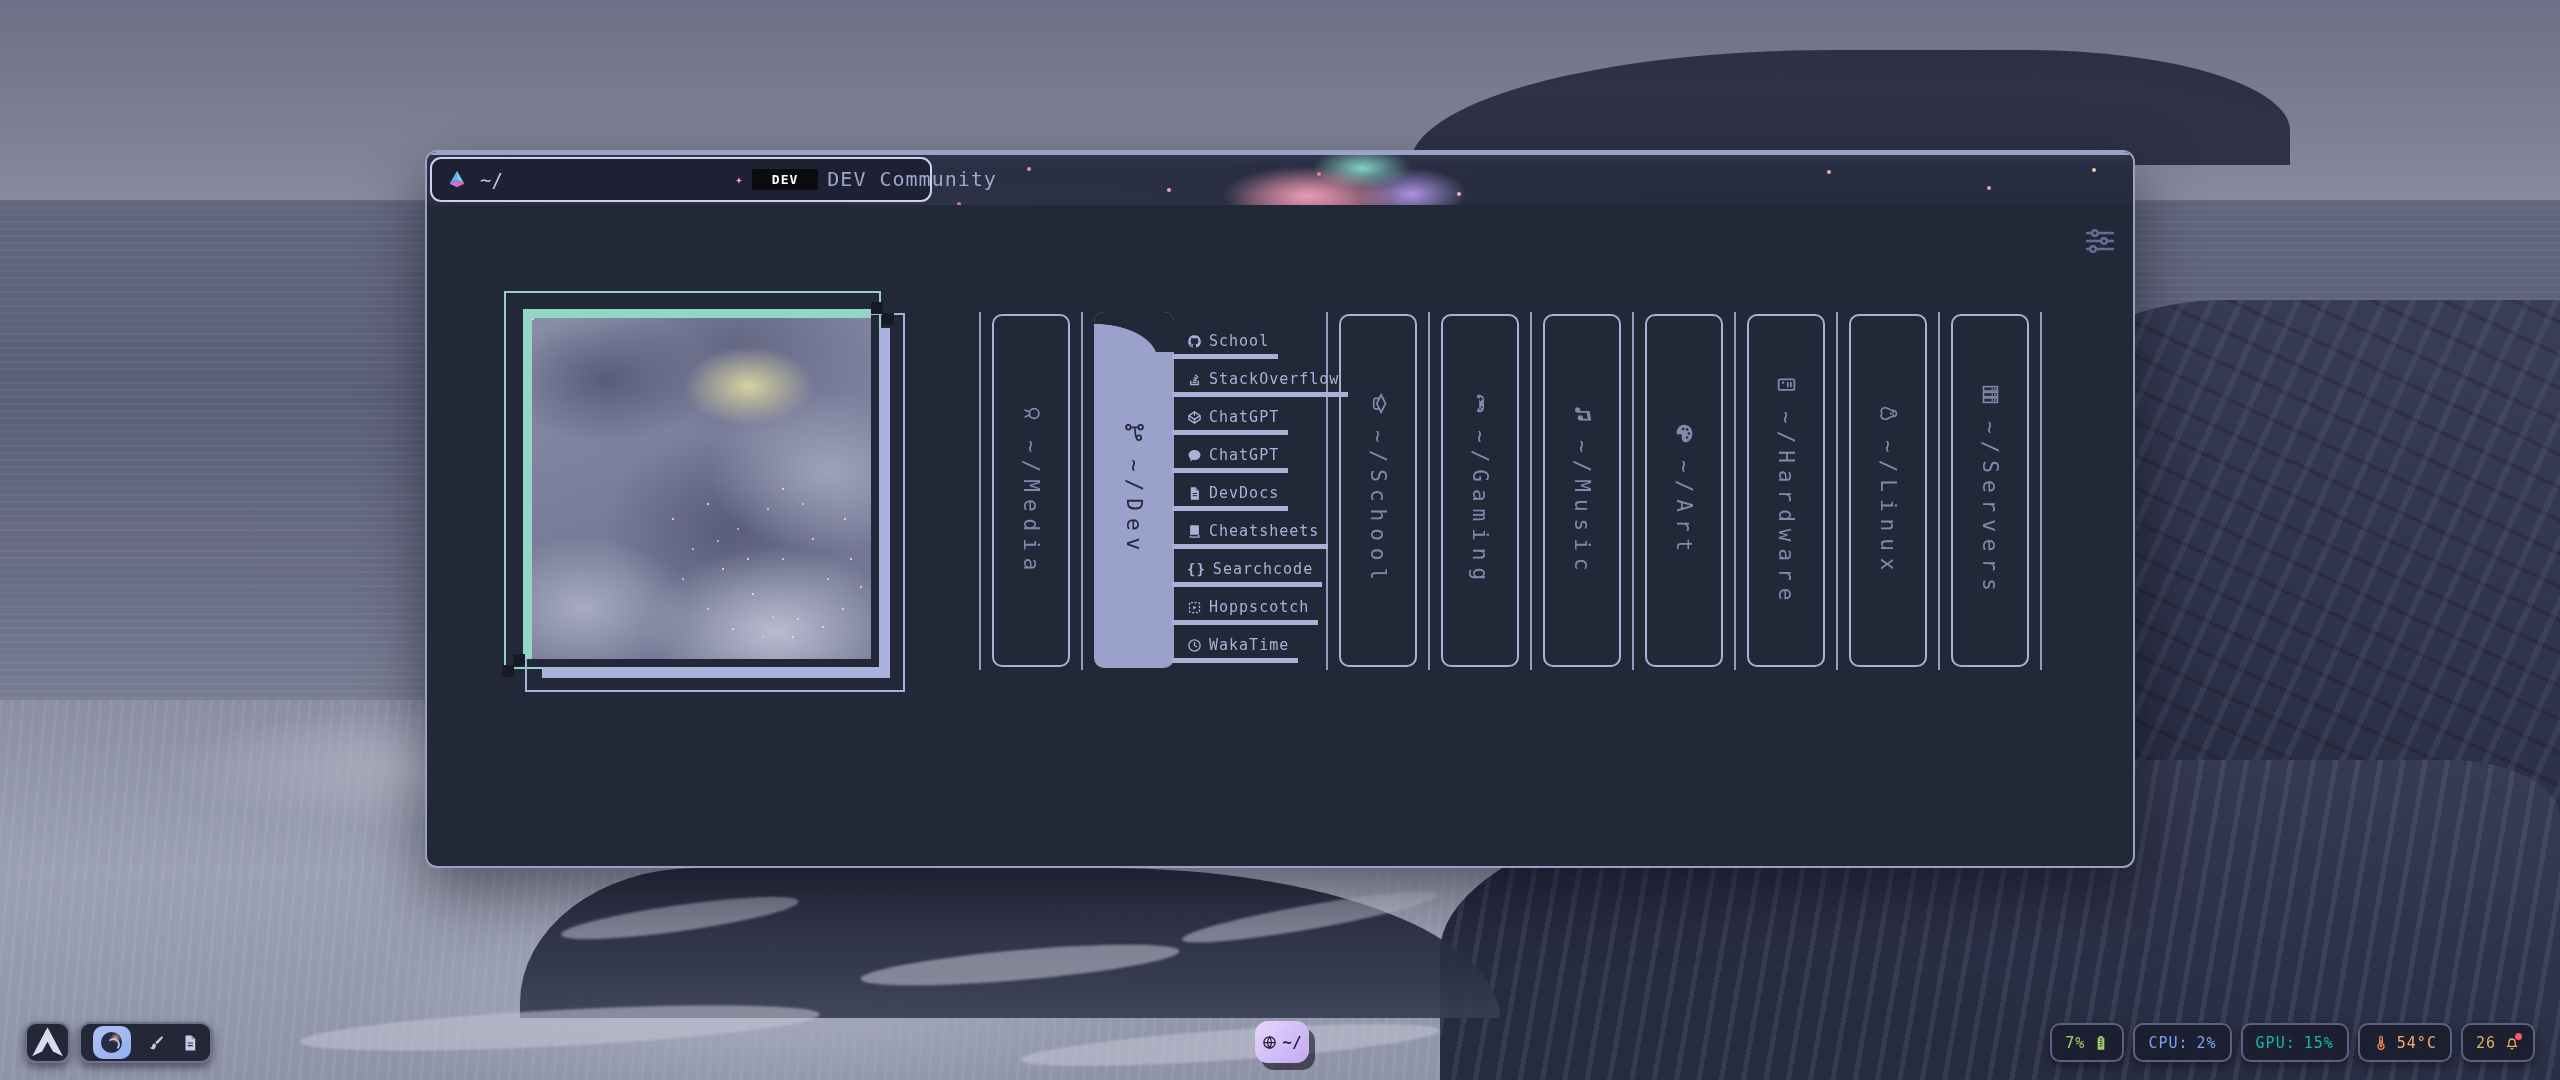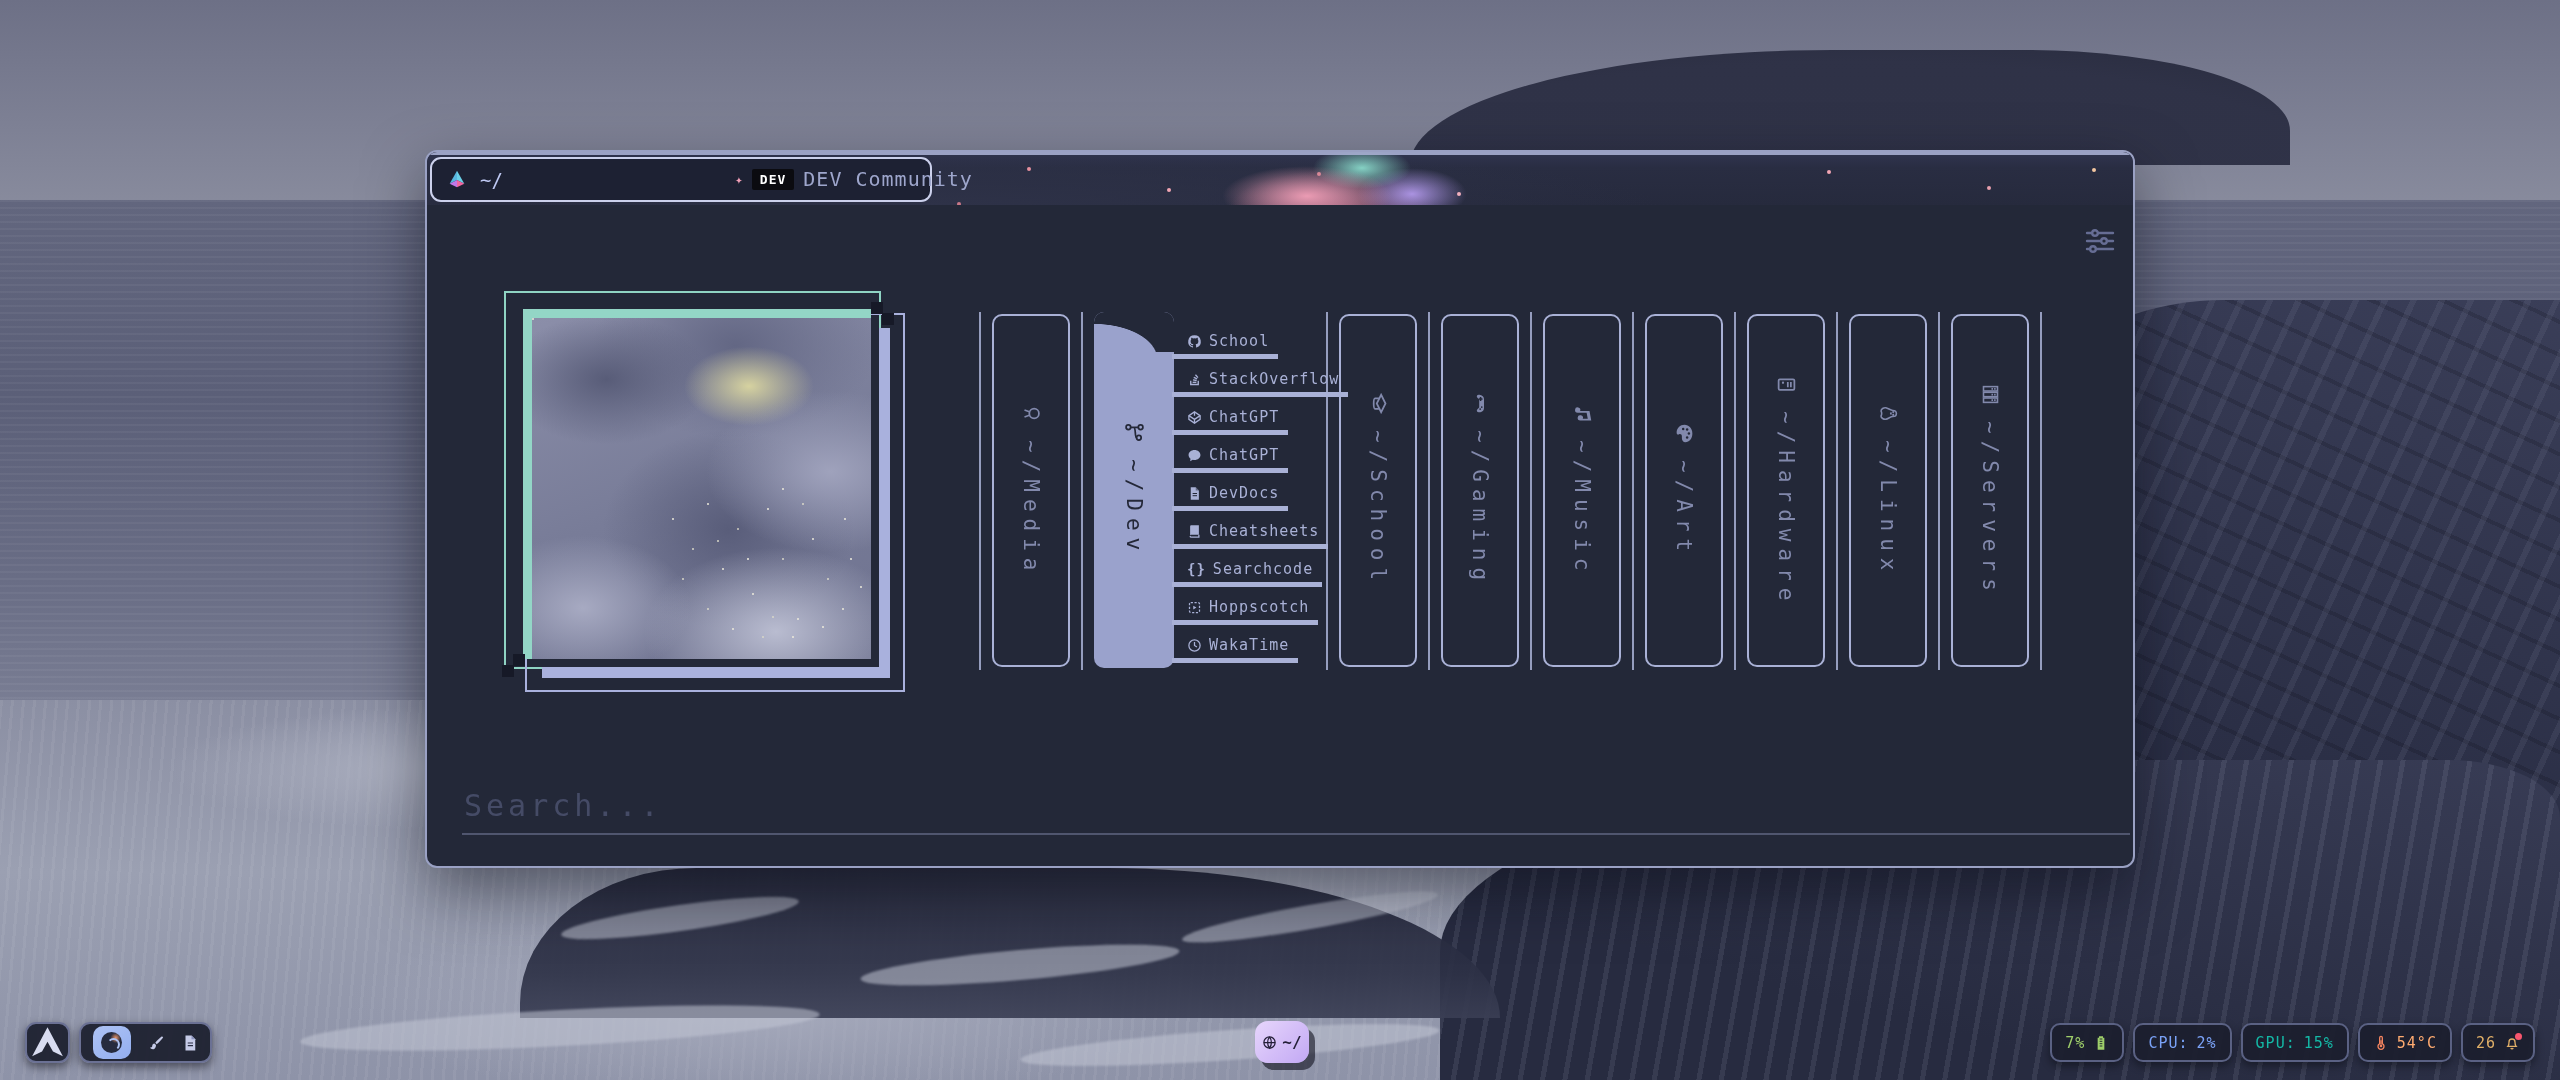--- a/index.html
+++ b/index.html
@@ -77,21 +77,21 @@
     background:#1d2133; border:2px solid #ccd1ec; border-radius:11px;
     display:flex; align-items:center; gap:12px; padding:0 14px; z-index:5; }
   .urlbar svg { width:22px; height:22px; flex:0 0 auto; }
   .urlbar input { background:transparent; border:none; outline:none; color:#c0caf5;
     font-family:inherit; font-size:19px; width:100%; }
 
   .pagetitle { position:absolute; left:308px; top:13px; height:28px; z-index:6;
     display:flex; align-items:center; gap:9px; }
   .sparkle { color:#f2a0b8; font-size:13px; line-height:1; }
   .dev-badge { background:#0b0b10; color:#ffffff; font-size:13px; font-weight:bold;
-    padding:3px 8px; border-radius:2px; letter-spacing:1px; }
+    padding:3px 20px; border-radius:2px; letter-spacing:1px; }
   .title-text { color:#9ea6cc; font-size:20px; letter-spacing:1px; }
 
   .filters { position:absolute; right:18px; top:76px; color:#666d94; z-index:4; }
   .filters svg { width:30px; height:26px; }
 
   
   .card { position:absolute; left:96px; top:157px; width:348px; height:350px; }
   .card .outline-teal { position:absolute; left:-19px; top:-18px; width:377px; height:378px;
     border:2px solid #8fd3c3; z-index:0; }
   .card .outline-lav { position:absolute; left:2px; top:4px; width:380px; height:379px;
@@ -443,23 +443,20 @@
     </li>
     <li>
       <svg viewBox="0 0 24 24" fill="none" stroke="currentColor" stroke-width="2">
         <circle cx="12" cy="12" r="9"></circle>
           <path d="M12 6.5 V12 L15.8 14.5"></path>
       </svg>
       <span>WakaTime</span>
     </li>
   </ul>
 
-  <div class="search-wrap">
-    <input type="text" placeholder="Search..." style="">
-  </div>
 </div>
 
 <div class="dock dock-launcher">
   <svg viewBox="0 0 24 24" fill="currentColor">
     <path d="M12 3 L21 20 L15.2 17.2 L12 11.6 L8.8 17.2 L3 20 Z"></path>
   </svg>
 </div>
 
 <div class="dock dock-apps">
   <div class="ff-pill">

